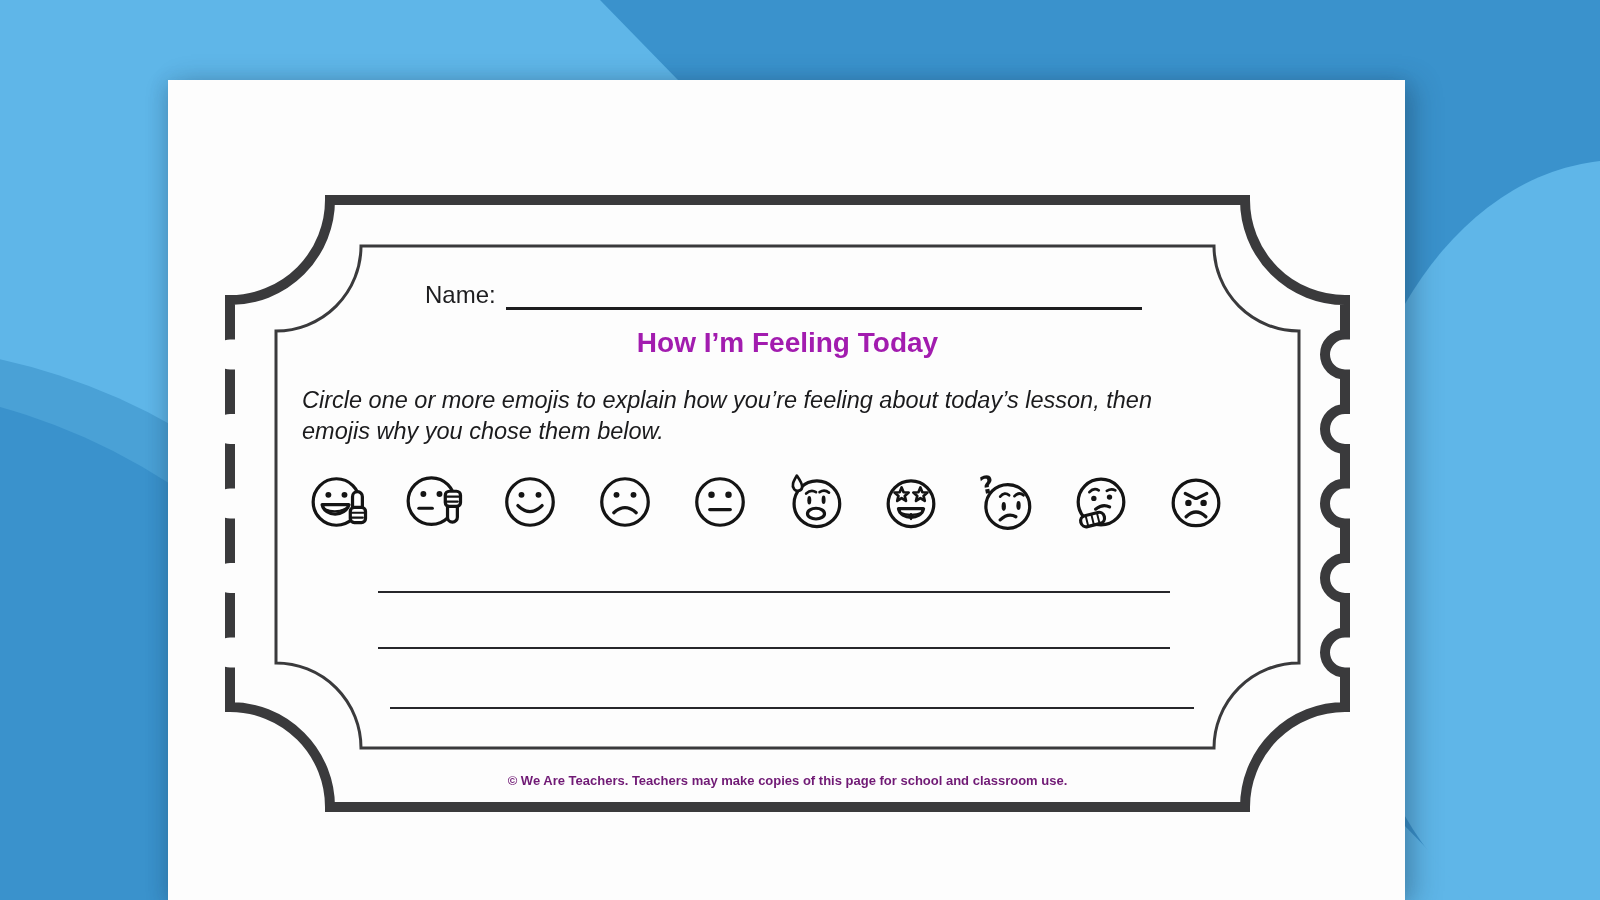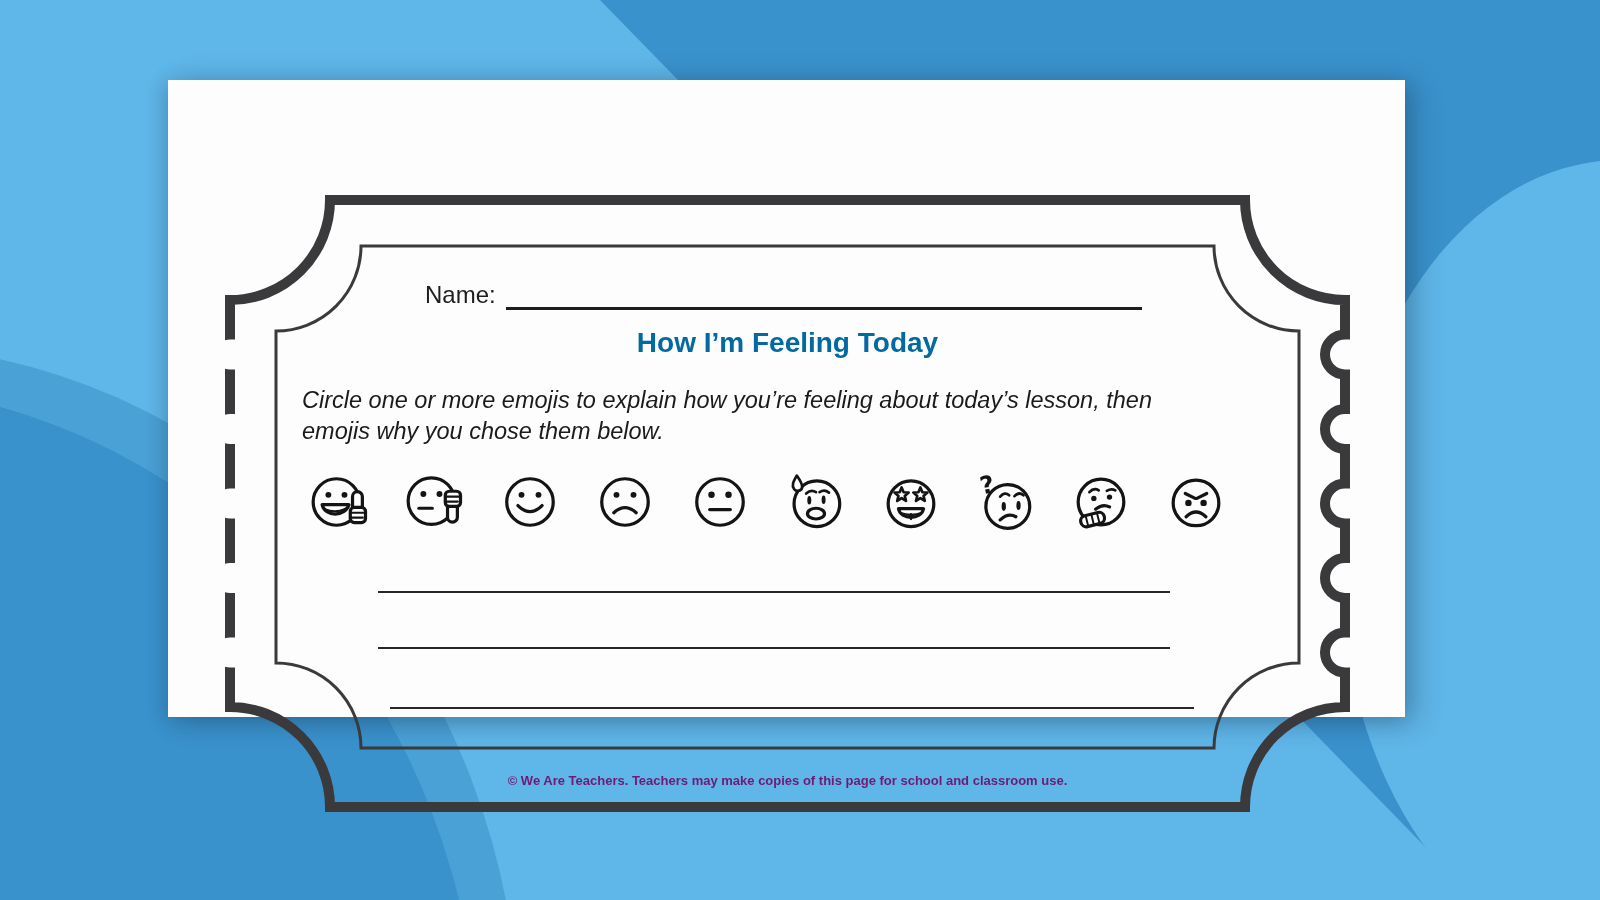--- a/index.html
+++ b/index.html
@@ -3,34 +3,34 @@
 <meta charset="utf-8">
 <style>
   html,body{margin:0;padding:0;}
   body{
     width:1600px;height:900px;position:relative;overflow:hidden;
     font-family:"Liberation Sans","DejaVu Sans",sans-serif;
     background:#5fb6e8;
   }
   .bg{position:absolute;left:0;top:0;}
   .page{
-    position:absolute;left:168px;top:80px;width:1237px;height:637px;
+    position:absolute;left:168px;top:80px;width:1237px;height:820px;
     background:#fdfdfd;
     box-shadow:10px 4px 26px rgba(20,45,70,.30), -4px 4px 18px rgba(20,45,70,.18);
   }
   .ticket-svg{position:absolute;left:57px;top:115px;}
   .name-row{
     position:absolute;left:257px;top:200px;width:717px;
     display:flex;align-items:flex-end;
   }
   .name-label{font-size:24px;color:#1e1e20;line-height:30px;}
   .name-line{flex:1;margin-left:10px;border-bottom:3px solid #1d1d1f;height:26px;}
   .title{
     position:absolute;left:57px;top:247px;width:1125px;
-    text-align:center;font-size:28px;font-weight:bold;color:#0369a1;
+    text-align:center;font-size:28px;font-weight:bold;color:#a21caf;
   }
   .instructions{
     position:absolute;left:134px;top:305px;width:960px;
     font-size:23.5px;line-height:31px;color:#1b1b1d;font-style:italic;
   }
   .emoji-row{
     position:absolute;left:138px;top:388px;width:924px;
     display:flex;justify-content:space-between;align-items:flex-start;
   }
   .emoji-row svg{display:block;}

